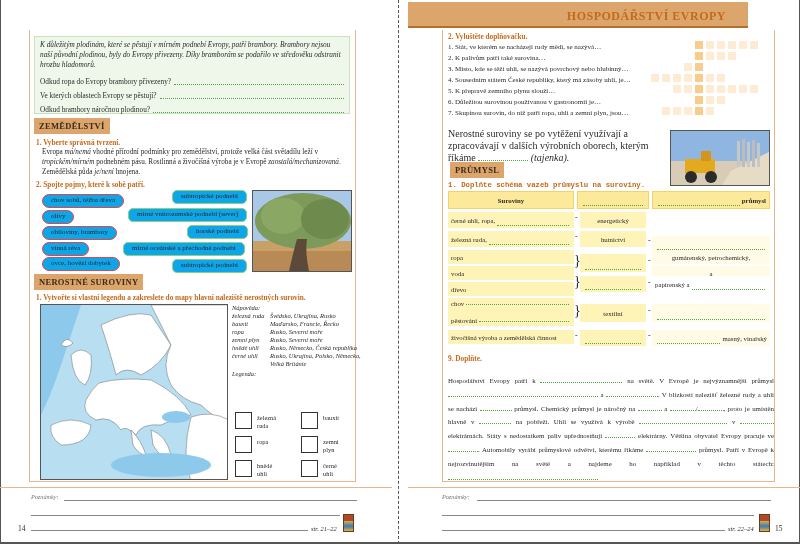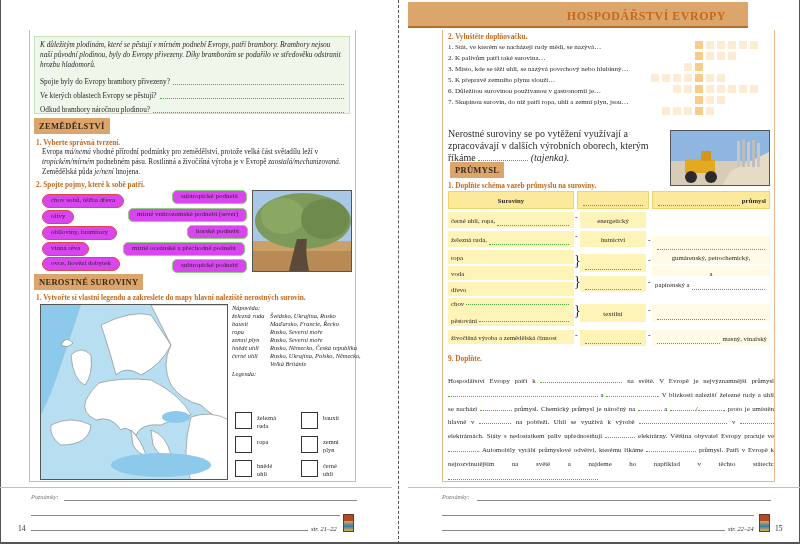--- a/index.html
+++ b/index.html
@@ -22,21 +22,21 @@
 .page.left .content-border{left:29px;width:327px;height:452px}
 .page.right .content-border{left:34px;width:333px;height:452px}
 .intro-box{position:absolute;left:34px;top:36px;width:316px;height:78px;background:#eef7ea;border:1px solid #c9e3bd;padding:3px 5px;font-size:7.3px;line-height:10px}
 .intro-box .lead{font-style:italic;margin-bottom:4px}
 .qline{display:flex;align-items:flex-end;height:13px;margin-top:1px}
 .qline .dots{flex:1;border-bottom:1.5px dotted #4fa93a;margin-left:3px;margin-bottom:2px}
 .section-tag{position:absolute;background:#dca56b;color:#3a2a1a;font-weight:bold;font-size:8.5px;padding:3px 5px;letter-spacing:.3px}
 .task{position:absolute;color:#c46a1c;font-weight:bold;font-size:7.3px}
 .para{position:absolute;font-size:7.2px;line-height:10px}
 .para i{font-style:italic}
-.pill{position:absolute;font-size:7px;line-height:11px;height:14px;padding:0 8px;border-radius:7px;background:#d946ef}
+.pill{position:absolute;font-size:7px;line-height:11px;height:14px;padding:0 8px;border-radius:7px;background:#0ea5e9}
 .pill.red{border:1px solid #e04848}
 .pill.green{border:1px solid #8fd07c;border-radius:5px}
 .photo{position:absolute;border:1px solid #555;overflow:hidden}
 .map{position:absolute;left:40px;top:304px;width:188px;height:176px;border:1px solid #555;background:#fff;overflow:hidden}
 .legend-hint{position:absolute;left:232px;top:304px;width:130px;font-size:6.4px;line-height:8px;font-style:italic}
 .legend-hint .row{display:flex}
 .legend-hint .k{width:38px;flex:none}
 .legend-box{position:absolute;width:17px;height:17px;border:1px solid #333;background:#fff}
 .legend-lbl{position:absolute;font-size:6.4px;line-height:7.5px}
 .footer-line{position:absolute;height:1px;background:#888}
@@ -67,21 +67,21 @@
   <div class="frame-r"></div>
   <div class="frame-b"></div>
   <div class="gutter"></div>
 
   <div class="page left">
     <div class="content-border"></div>
 
     <div class="intro-box" style="left:34px;">
       <div class="lead">K důležitým plodinám, které se pěstují v mírném podnebí Evropy, patří brambory. Brambory nejsou naší původní plodinou, byly do Evropy přivezeny. Díky bramborám se podařilo ve středověku odstranit hrozbu hladomorů.</div>
       <div class="qline">
-          <span>Spojte byly do Evropy brambory přivezeny?</span>
+          <span>Odkud ropa do Evropy brambory přivezeny?</span>
           <span class="dots"></span>
         </div>
       <div class="qline">
           <span>Ve kterých oblastech Evropy se pěstují?</span>
           <span class="dots"></span>
         </div>
       <div class="qline">
           <span>Odkud brambory náročnou plodinou?</span>
           <span class="dots"></span>
         </div>
@@ -196,20 +196,21 @@
       <div class="title">HOSPODÁŘSTVÍ EVROPY</div>
     </div>
     <div class="content-border"></div>
   </div>
 
   <div class="task" style="left:448px;top:32px;">2. Vyluštěte doplňovačku.</div>
   <div class="cw-list">
     <div>1. Stát, ve kterém se nacházejí rudy mědi, se nazývá…</div>
     <div>2. K palivům patří také surovina…</div>
     <div>3. Místo, kde se těží uhlí, se nazývá povrchový nebo hlubinný…</div>
+    <div>4. Sousedním státem České republiky, který má zásoby uhlí, je…</div>
     <div>5. K přepravě zemního plynu slouží…</div>
     <div>6. Důležitou surovinou používanou v gastronomii je…</div>
     <div>7. Skupinou surovin, do níž patří ropa, uhlí a zemní plyn, jsou…</div>
   </div>
 
   <div id="crossword">
       <div class="xw-cell key" style="left: 694px; top: 40px;"></div>
       <div class="xw-cell" style="left: 705px; top: 40px;"></div>
       <div class="xw-cell" style="left: 716px; top: 40px;"></div>
       <div class="xw-cell" style="left: 727px; top: 40px;"></div>
@@ -263,21 +264,21 @@
       <rect x="81" y="9" width="3" height="27" fill="#bdbdbd"></rect>
       <rect x="86" y="12" width="3" height="24" fill="#c7c7c7"></rect>
       <rect x="14" y="28" width="30" height="14" fill="#e3a91f"></rect>
       <rect x="30" y="20" width="10" height="10" fill="#d4961a"></rect>
       <circle cx="20" cy="46" r="6" fill="#2b2b2b"></circle>
       <circle cx="40" cy="46" r="6" fill="#2b2b2b"></circle>
     </svg>
   </div>
 
   <div class="section-tag" style="left:450px;top:162px;">PRŮMYSL</div>
-  <div class="task" style="left:448px;top:181px;">1. Doplňte schéma vazeb průmyslu na suroviny.</div>
+  <div class="task" style="left:448px;top:181px;font-family:Liberation Mono, monospace;">1. Doplňte schéma vazeb průmyslu na suroviny.</div>
 
   <div class="tbl">
     <div class="cell hdr" style="left:448px;top:191px;width:126px;height:18px;">Suroviny</div>
     <div class="cell hdr" style="left:577px;top:191px;width:72px;height:18px;">
         <span class="dotfill"></span>
       </div>
     <div class="cell hdr" style="left:652px;top:191px;width:118px;height:18px;justify-content:flex-end">
         <span class="dotfill"></span>
         <span>průmysl</span>
       </div>

